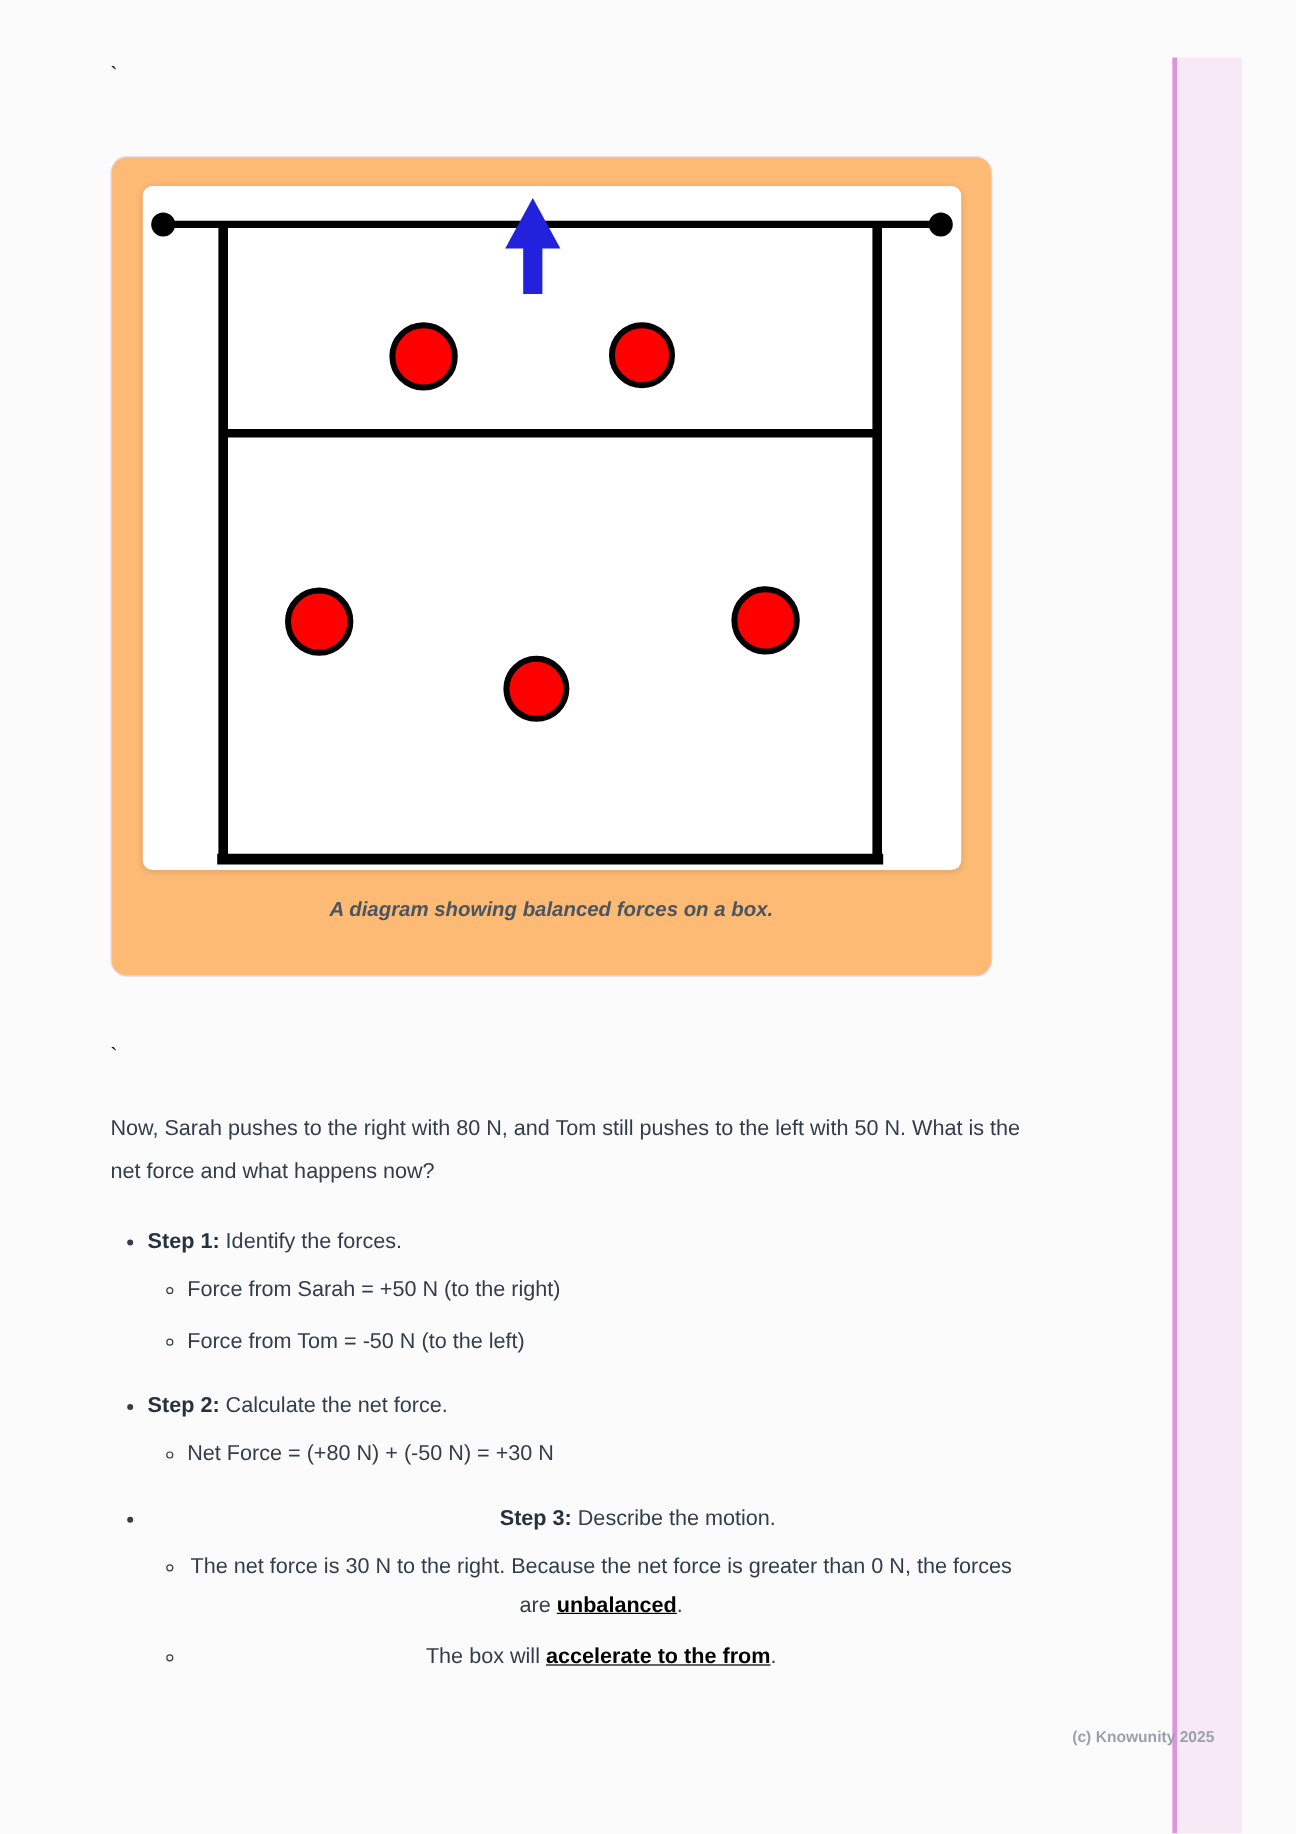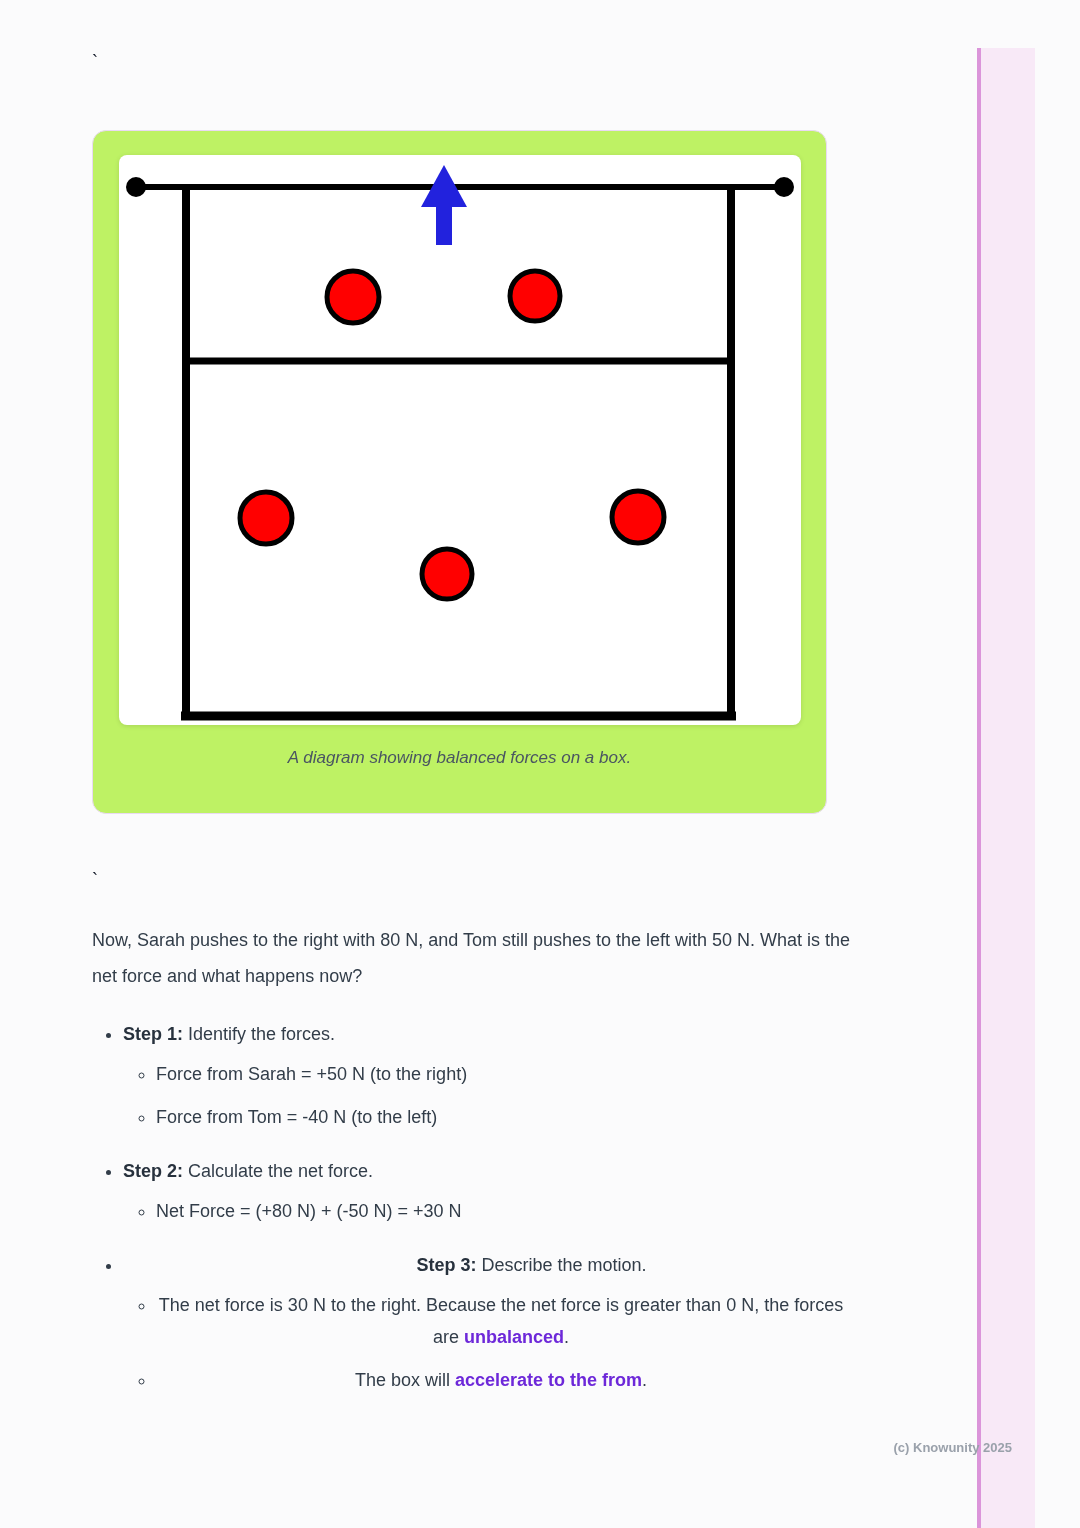--- a/index.html
+++ b/index.html
@@ -28,24 +28,25 @@
   .backtick {
     margin-top:52px;
     height:22px;
     font-size:18px;
     color:#111827;
   }
   .backtick.second { margin-top:56px; }
   .figure-card {
     margin-top:56px;
     width:735px;
-    background:#bef264;
+    background:#fdba74;
     border:1px solid #e9daf2;
     border-radius:14px;
     padding:24px 26px 42px 26px;
+    font-weight:bold;
   }
   .sketch {
     width:682px;
     height:570px;
     background:#ffffff;
     border-radius:8px;
     box-shadow:0 1px 5px rgba(0,0,0,0.12);
     overflow:hidden;
   }
   .sketch svg { display:block; width:682px; height:570px; }
@@ -85,21 +86,21 @@
     list-style:circle;
     padding-left:33px;
     margin-top:8px;
   }
   ul.sub > li {
     margin-bottom:11px;
     line-height:32px;
     max-width:690px;
   }
   ul.sub > li:last-child { margin-bottom:0; }
-  strong { font-weight:bold; color:#6d28d9; }
+  strong { font-weight:bold; color:#000000;text-decoration:underline; }
   .step-label { font-weight:bold; color:#27313d; }
   .footer {
     position:absolute;
     top:1440px;
     right:68px;
     font-size:13px;
     color:#9aa1ab;
     z-index:3;
     font-weight:bold;
   }
@@ -142,21 +143,21 @@
   <div class="backtick second">`</div>
 
 
   <p class="intro">Now, Sarah pushes to the right with 80 N, and Tom still pushes to the left with 50 N. What is the net force and what happens now?</p>
 
   <ul class="steps">
     <li>
       <span class="step-label">Step 1:</span><span> Identify the forces.</span>
       <ul class="sub">
         <li><span><span>Force from Sarah = +50 N (to the right)</span></span></li>
-        <li><span><span>Force from Tom = -40 N (to the left)</span></span></li>
+        <li><span><span>Force from Tom = -50 N (to the left)</span></span></li>
       </ul>
     </li>
     <li>
       <span class="step-label">Step 2:</span><span> Calculate the net force.</span>
       <ul class="sub">
         <li><span><span>Net Force = (+80 N) + (-50 N) = +30 N</span></span></li>
       </ul>
     </li>
     <li>
       <span class="step-label">Step 3:</span><span> Describe the motion.</span>

